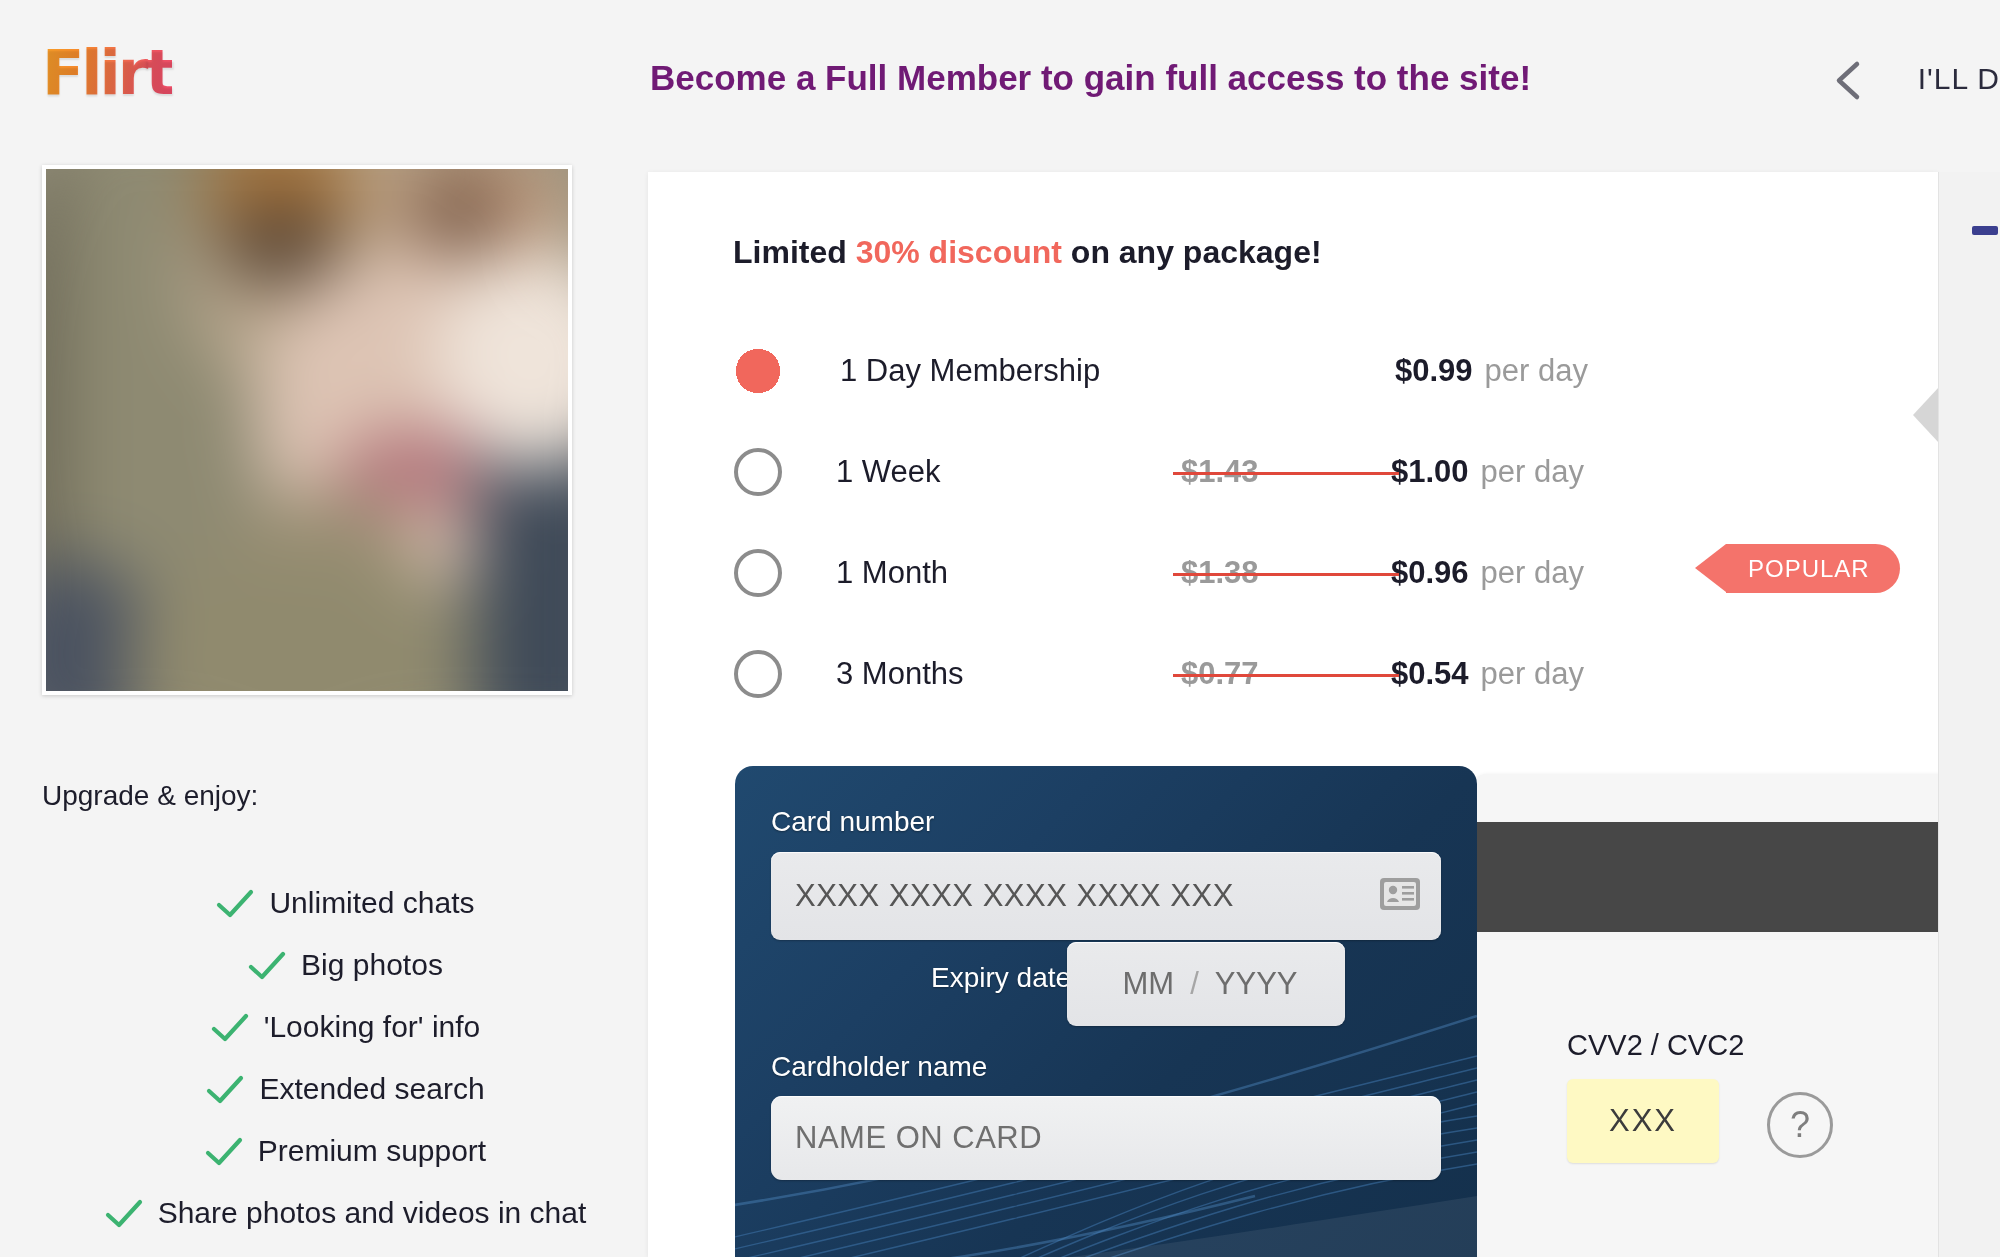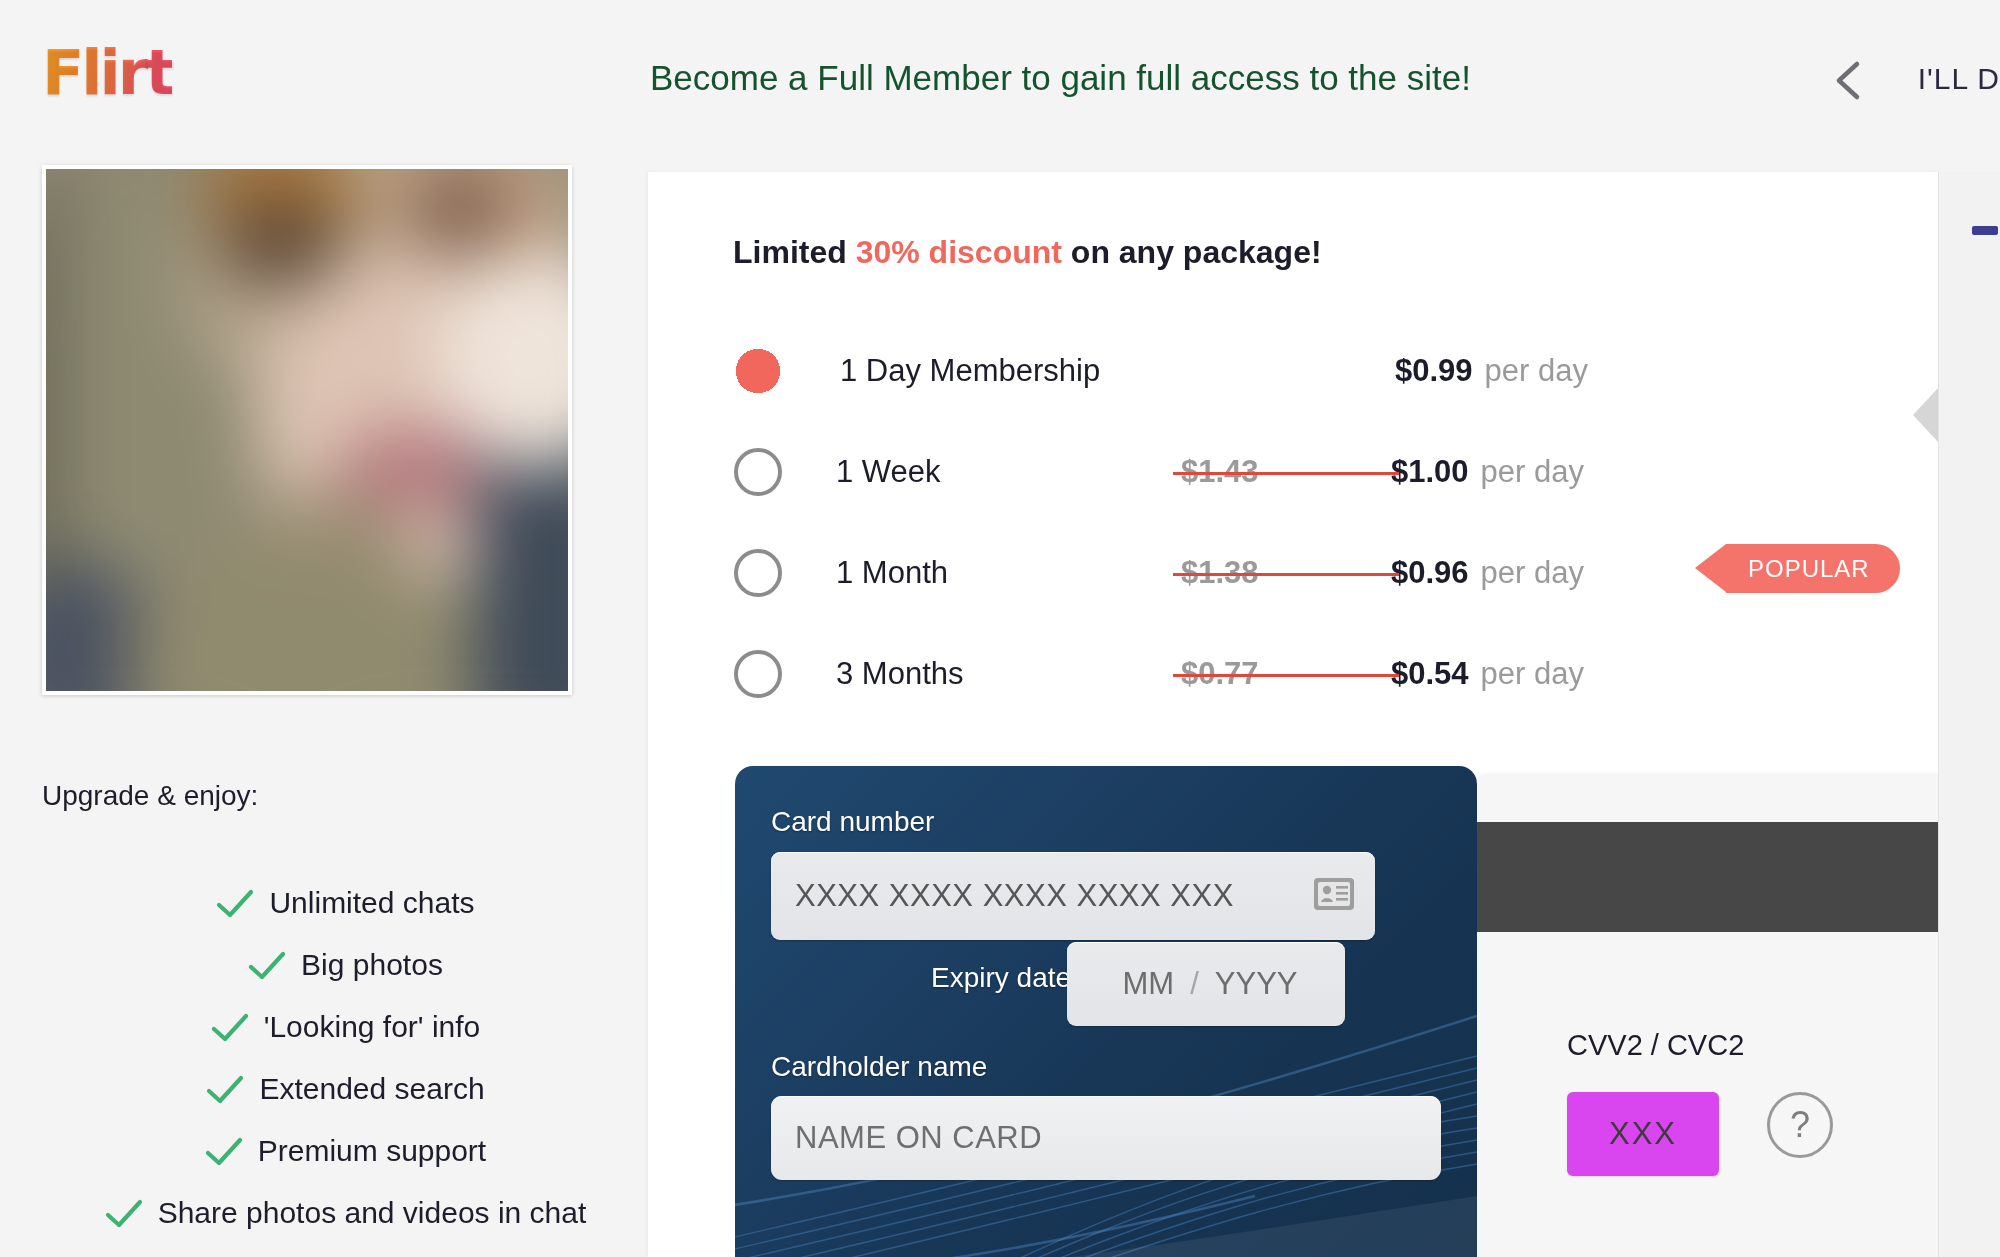--- a/index.html
+++ b/index.html
@@ -18,21 +18,21 @@
     font-family: "DejaVu Sans", sans-serif;
     font-size: 62px; font-weight: 900; letter-spacing:-3px;
     background: linear-gradient(100deg, #f7a12a 0%, #f78b2c 28%, #f2714a 55%, #ef5562 80%, #ef4c6a 100%);
     -webkit-background-clip: text; background-clip: text;
     color: transparent; -webkit-text-fill-color: transparent;
     line-height: 70px;
     text-shadow: 0 2px 2px rgba(0,0,0,0.10);
   }
   .header-title {
     position:absolute; left:650px; top:58px;
-    font-size:35px; color:#14532d; font-weight:400; white-space:nowrap;
+    font-size:35px; color:#701a75; font-weight:700; white-space:nowrap;
   }
   .header-back {
     position:absolute; right:130px; top:58px;
     width:40px; height:45px; cursor:pointer;
   }
   .header-back svg { display:block; }
   .header-decline {
     position:absolute; right:0px; top:62px;
     font-size:30px; color:#2b2b3d; letter-spacing:1px; white-space:nowrap;
     cursor:pointer;
@@ -153,22 +153,22 @@
     position:absolute; left:825px; top:602px;
     width:635px; height:492px;
     background:#f6f6f6;
     border-radius:14px 14px 0 0;
     box-shadow: 0 1px 4px rgba(0,0,0,0.10);
     overflow:hidden;
   }
   .magstripe { position:absolute; left:0; top:48px; width:100%; height:110px; background:#474747; }
   .cvv-label { position:absolute; left:94px; top:255px; font-size:29px; color:#1c1c2a; }
   .cvv-input {
-    position:absolute; left:94px; top:318px; width:152px; height:84px;
-    background:#d946ef; border-radius:6px;
+    position:absolute; left:94px; top:305px; width:152px; height:84px;
+    background:#fef9c3; border-radius:6px;
     display:flex; align-items:center; justify-content:center;
     box-shadow:0 1px 2px rgba(0,0,0,0.10);
   }
   .cvv-input span { font-size:31px; color:#3c3c3c; letter-spacing:2px; }
   .cvv-help {
     position:absolute; left:294px; top:318px; width:66px; height:66px;
     border:3px solid #9a9a9a; border-radius:50%;
     display:flex; align-items:center; justify-content:center;
     color:#7e7e7e; font-size:36px; cursor:pointer;
   }
@@ -335,21 +335,21 @@
           </g>
           <g fill="none" stroke="#4d86bd" stroke-width="2.6" opacity="0.45">
             <path d="M-40 215 C 200 180, 430 120, 742 20"></path>
             <path d="M-40 290 C 160 276, 320 250, 520 200"></path>
           </g>
           <path d="M-40 300 L 742 300 L 742 200 C 420 250, 180 290, -40 292 Z" fill="#ffffff" opacity="0.07"></path>
         </svg>
       </div>
 
       <div class="cc-label" style="left:36px; top:40px;">Card number</div>
-      <div class="cc-input" style="left:36px; top:86px; width:604px; height:88px;">
+      <div class="cc-input" style="left:36px; top:86px; width:670px; height:88px;">
         <span class="cc-placeholder">XXXX XXXX XXXX XXXX XXX</span>
         <span class="card-icon">
           <svg width="42" height="34" viewBox="0 0 42 34">
             <rect x="1" y="1" width="40" height="32" rx="4" fill="#9e9e9e"></rect>
             <rect x="5" y="5" width="32" height="24" rx="2" fill="#e6e6e6"></rect>
             <circle cx="14" cy="13" r="4.2" fill="#9e9e9e"></circle>
             <path d="M8 25 C 9.5 19.5, 18.5 19.5, 20 25 Z" fill="#9e9e9e"></path>
             <rect x="23" y="9" width="12" height="2.6" fill="#9e9e9e"></rect>
             <rect x="23" y="15" width="12" height="2.6" fill="#9e9e9e"></rect>
             <rect x="23" y="21" width="12" height="2.6" fill="#9e9e9e"></rect>

